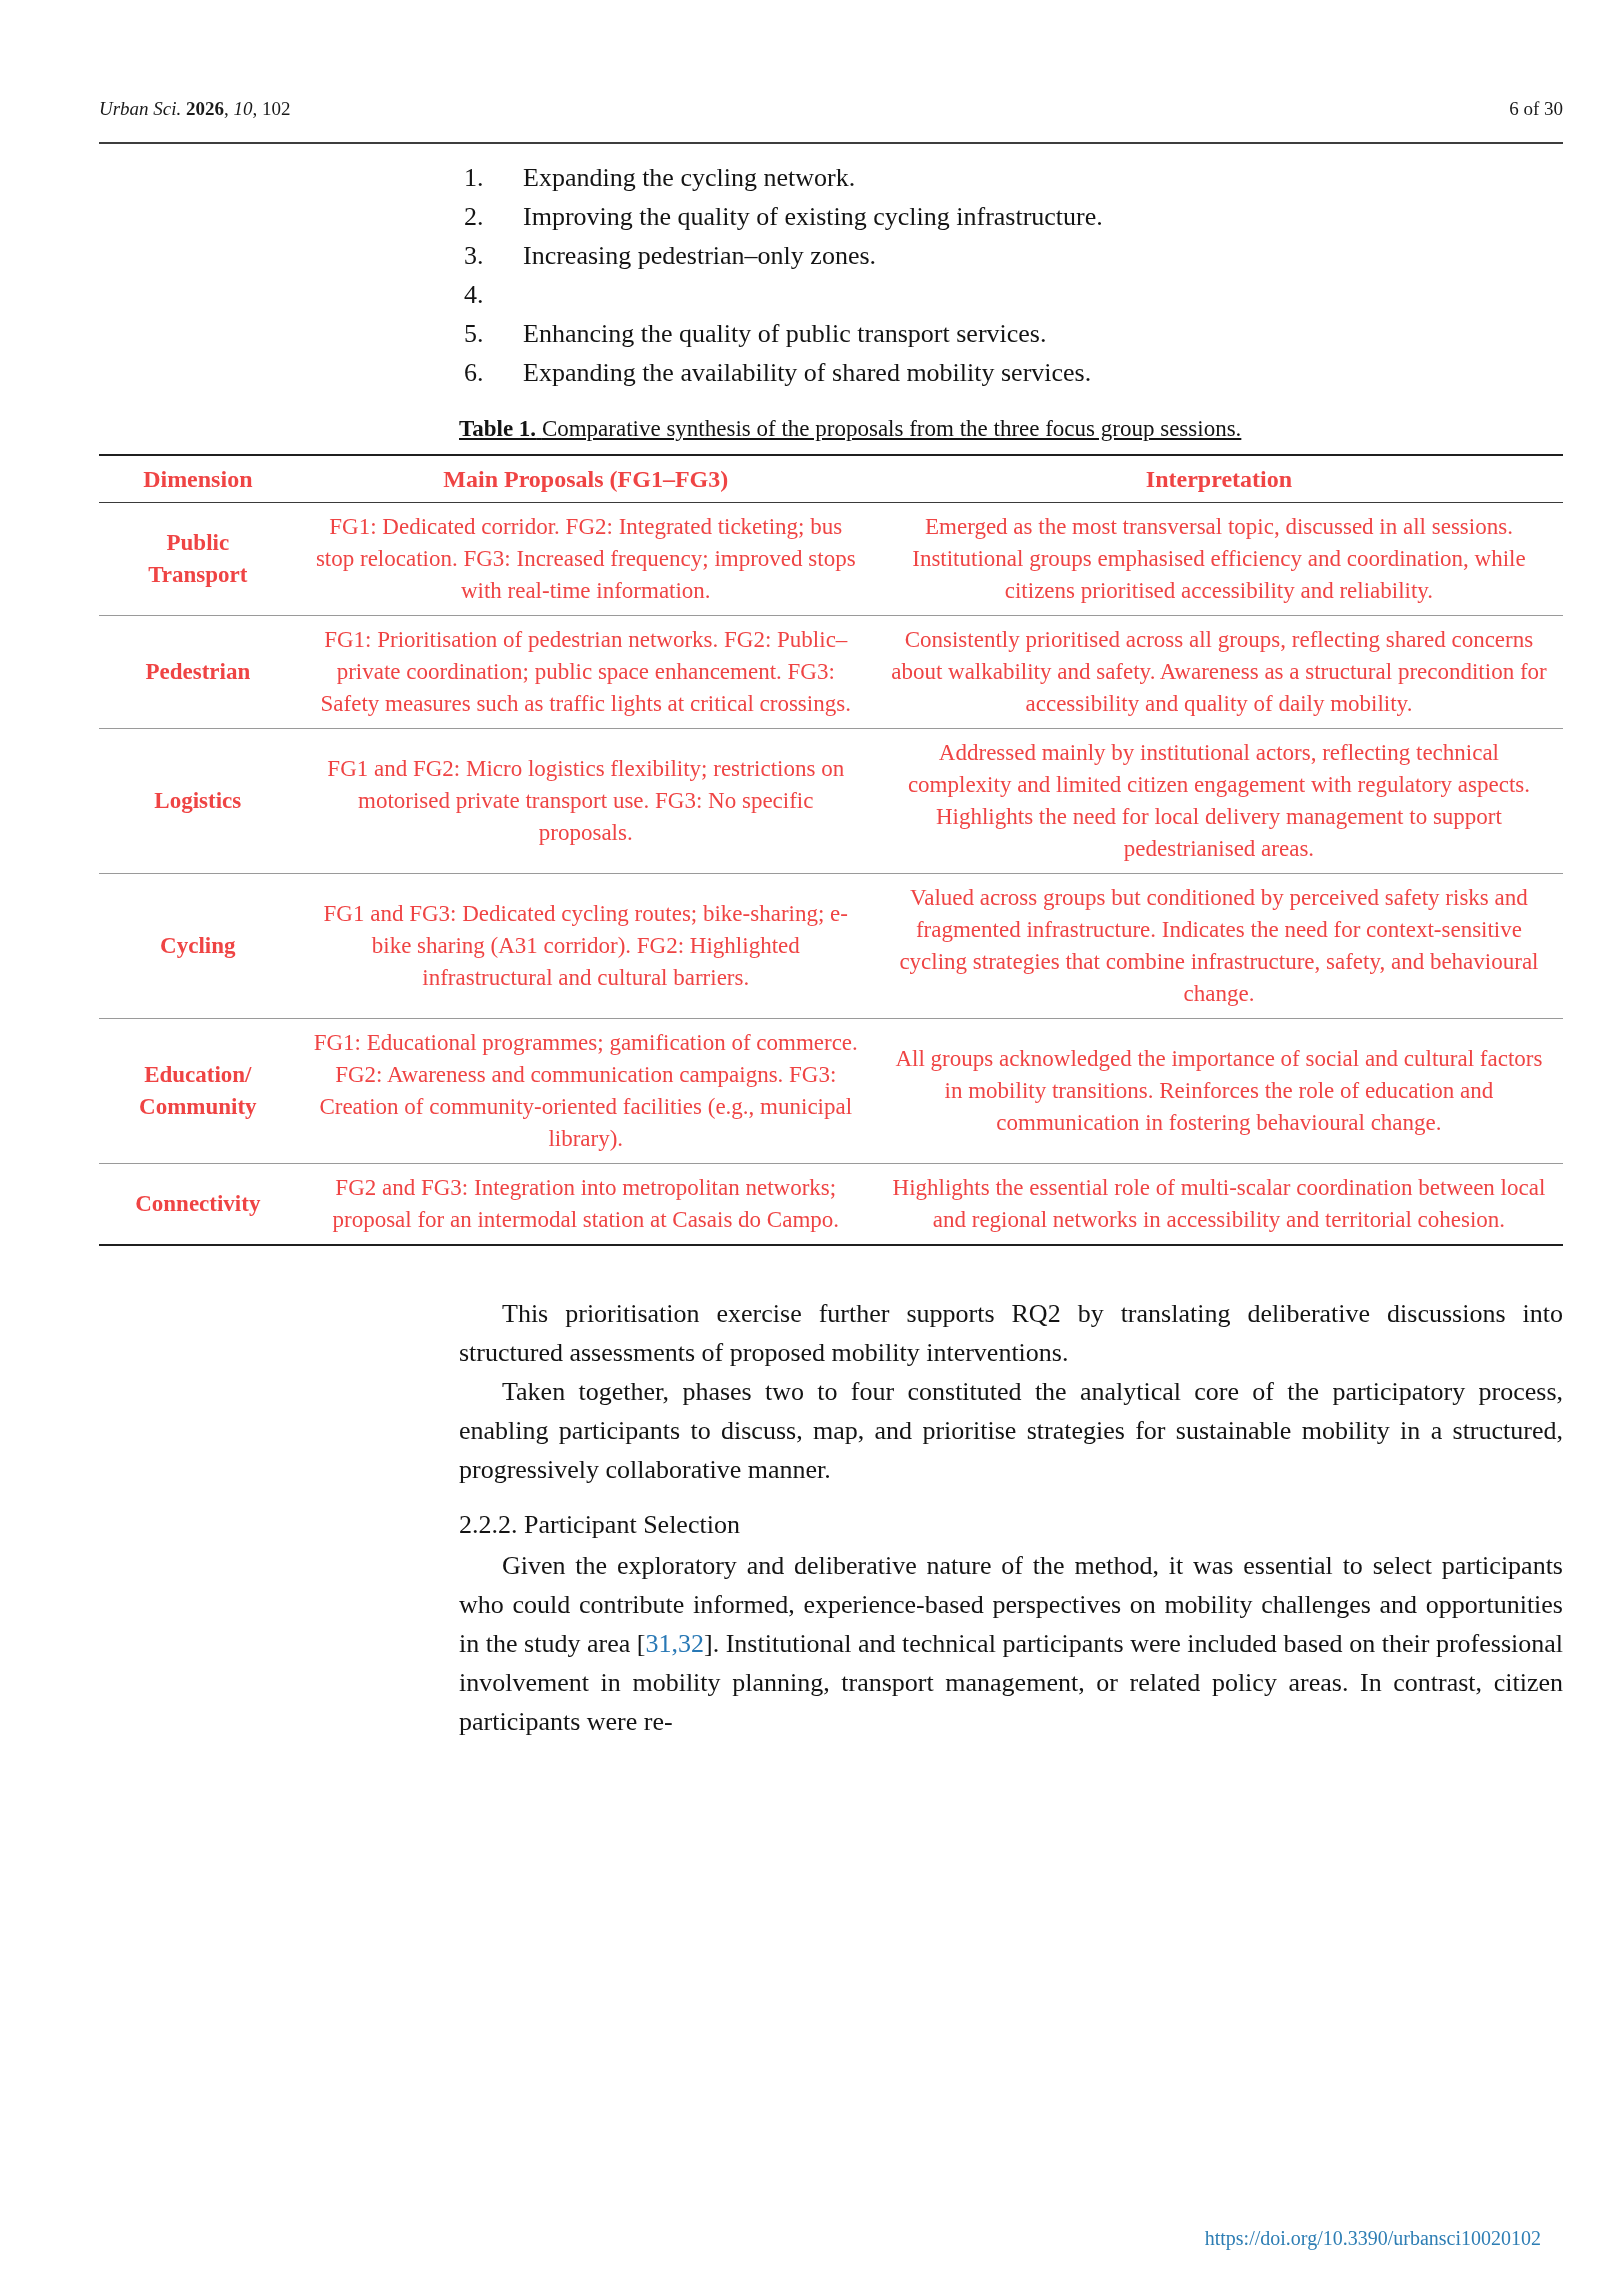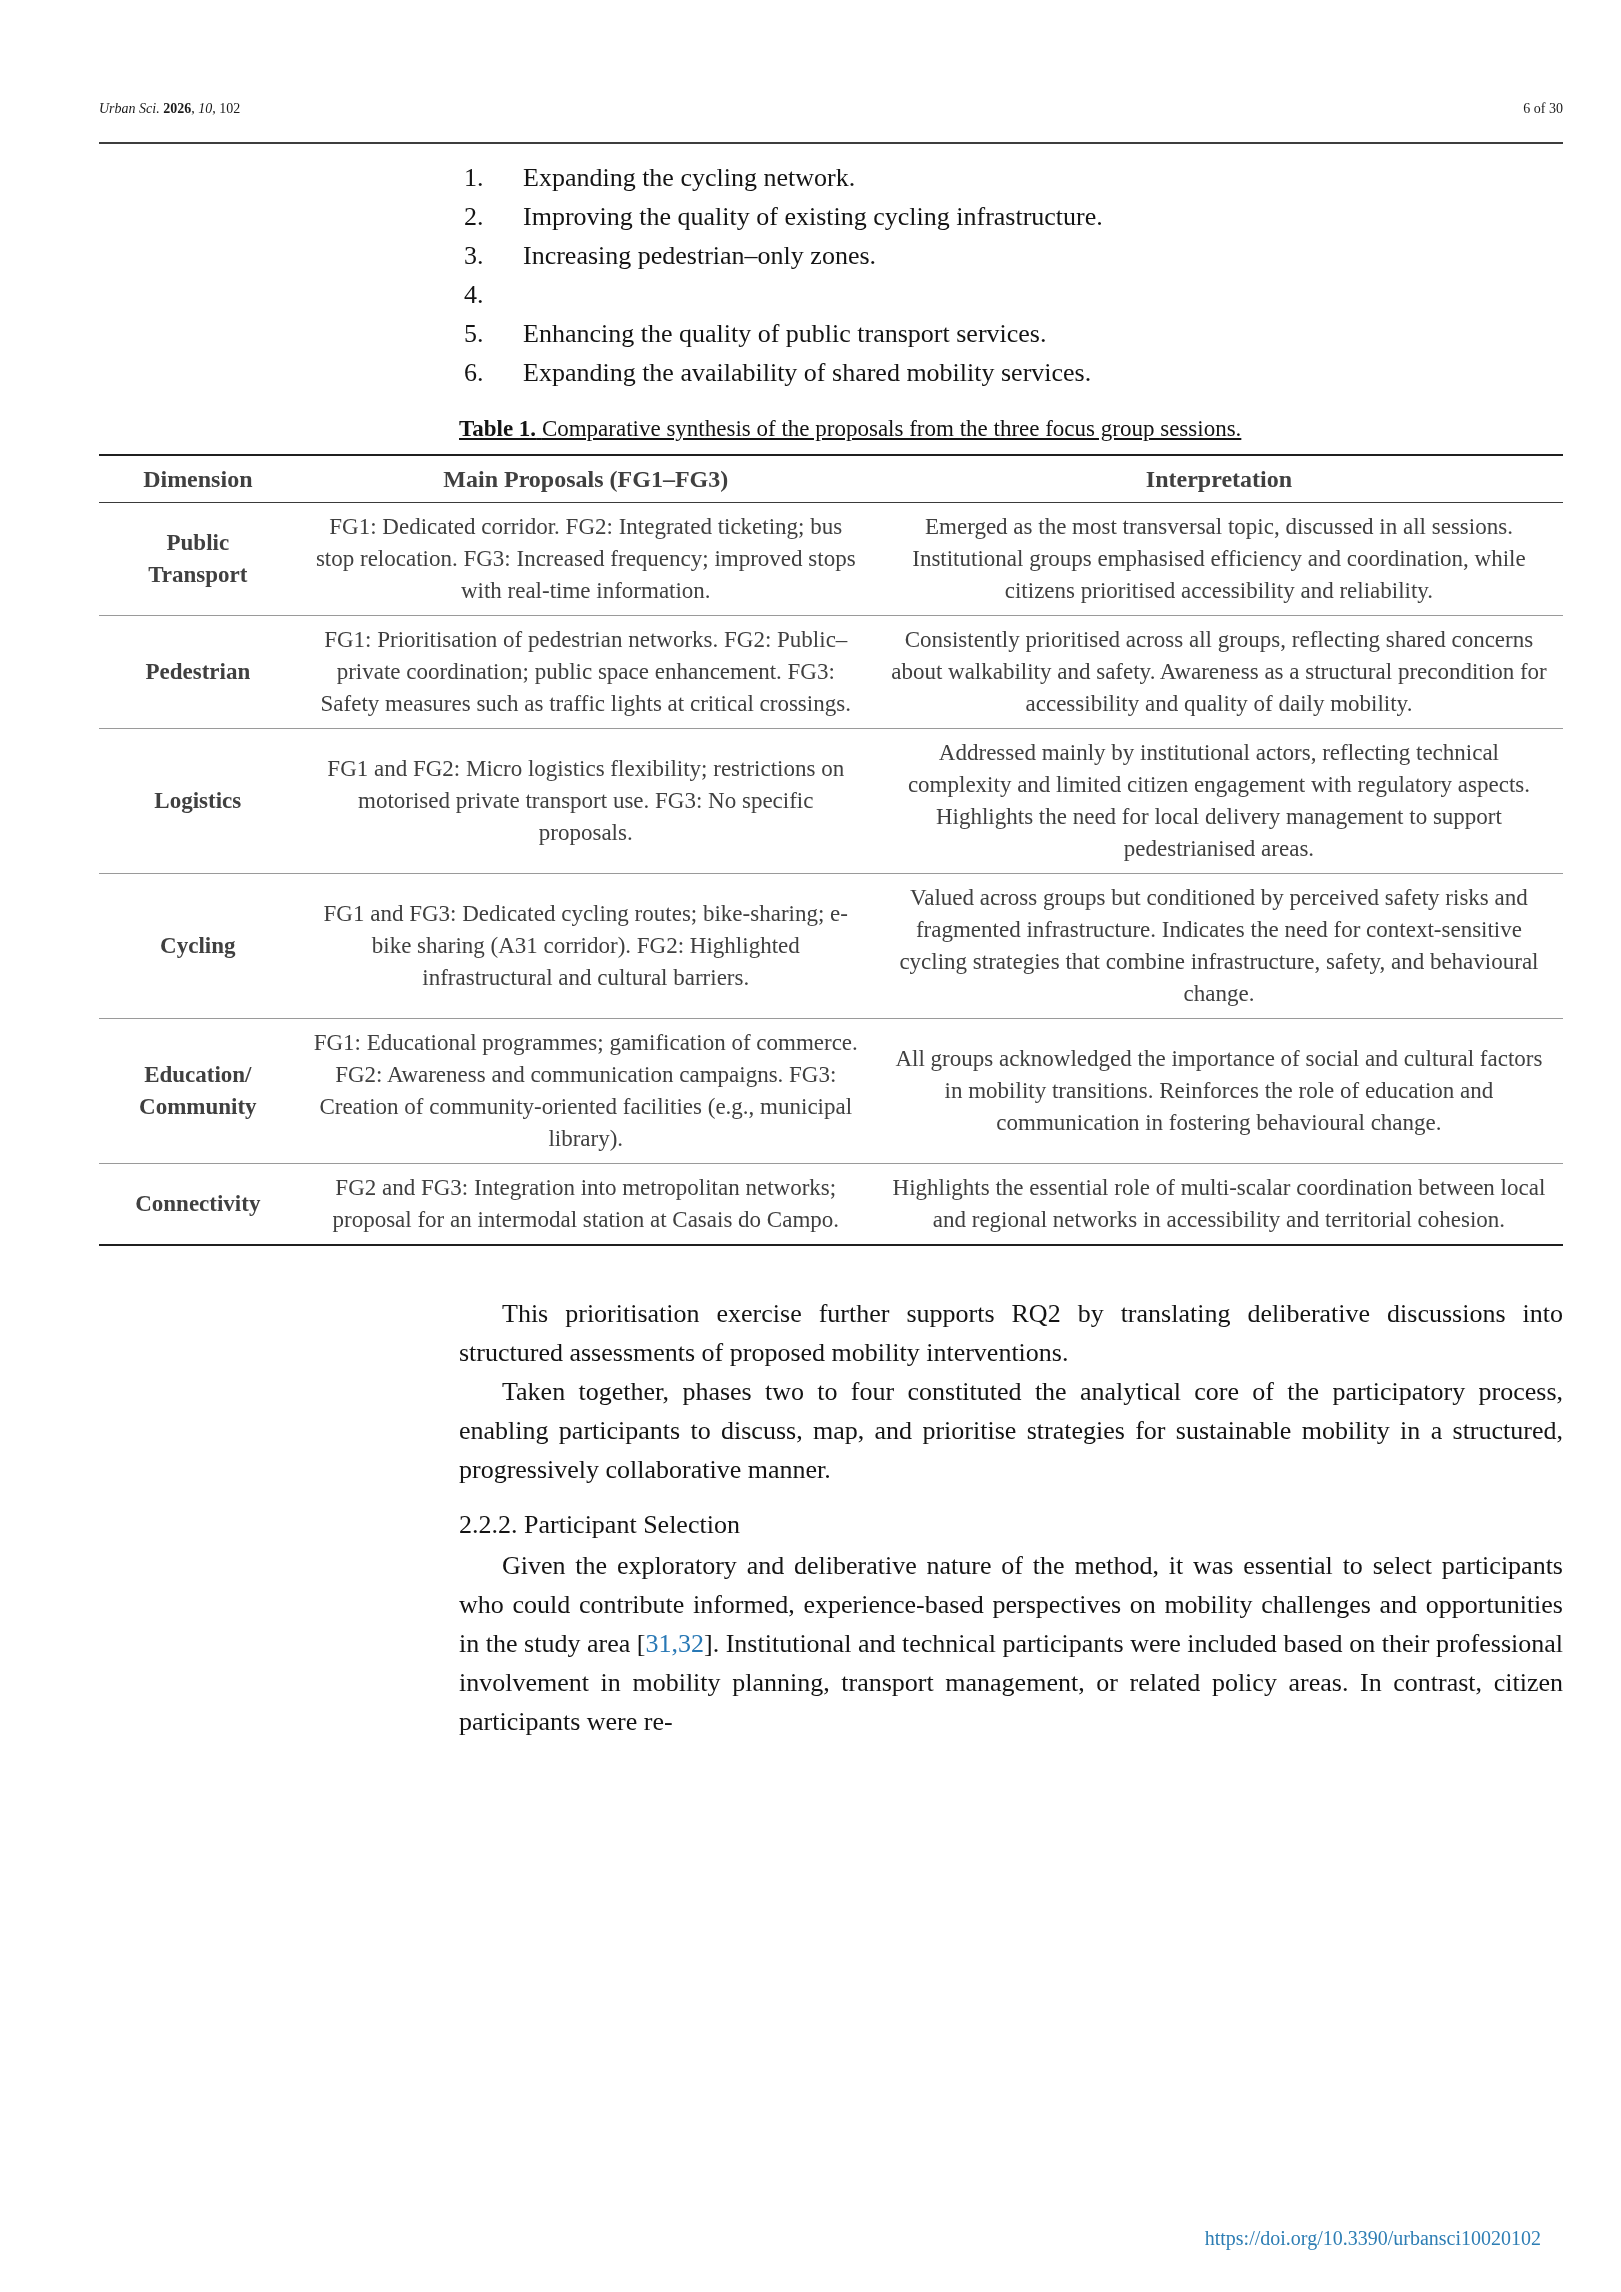--- a/index.html
+++ b/index.html
@@ -9,21 +9,21 @@
     margin:0 auto;
     background:#ffffff;
     box-sizing:border-box;
     padding:95px 59px 0 99px;
     font-family:"Liberation Serif","DejaVu Serif",serif;
     color:#111;
   }
   
   .running-head{
     display:flex;justify-content:space-between;align-items:flex-end;
-    font-size:14px;line-height:27px;color:#1a1a1a;
+    font-size:19px;line-height:27px;color:#1a1a1a;
   }
   .head-rule{
     border:none;border-top:2.2px solid #3d3d3d;
     margin:19.7px 0 0 0;
   }
   
   .body-p{
     margin:0 0 0 360px;
     font-size:26px;line-height:39px;
     text-align:justify;color:#141414;
@@ -46,21 +46,21 @@
   .note{
     margin:13.4px 0 0 360px;
     font-size:22.4px;line-height:30px;text-align:justify;color:#141414;
   }
   
   table.synthesis{
     width:100%;margin-top:9.9px;
     border-collapse:collapse;
     border-top:2.7px solid #1f1f1f;
     border-bottom:2.7px solid #1f1f1f;
-    font-size:23px;line-height:32px;color:#404040;
+    font-size:23px;line-height:32px;color:#ef4444;
   }
   table.synthesis col.c1{width:13.5%;}
   table.synthesis col.c2{width:39.5%;}
   table.synthesis col.c3{width:47%;}
   table.synthesis th{
     font-size:24px;font-weight:bold;line-height:30px;
     padding:8px 9px;text-align:center;vertical-align:middle;
     border-bottom:1.8px solid #3a3a3a;
   }
   table.synthesis td{

